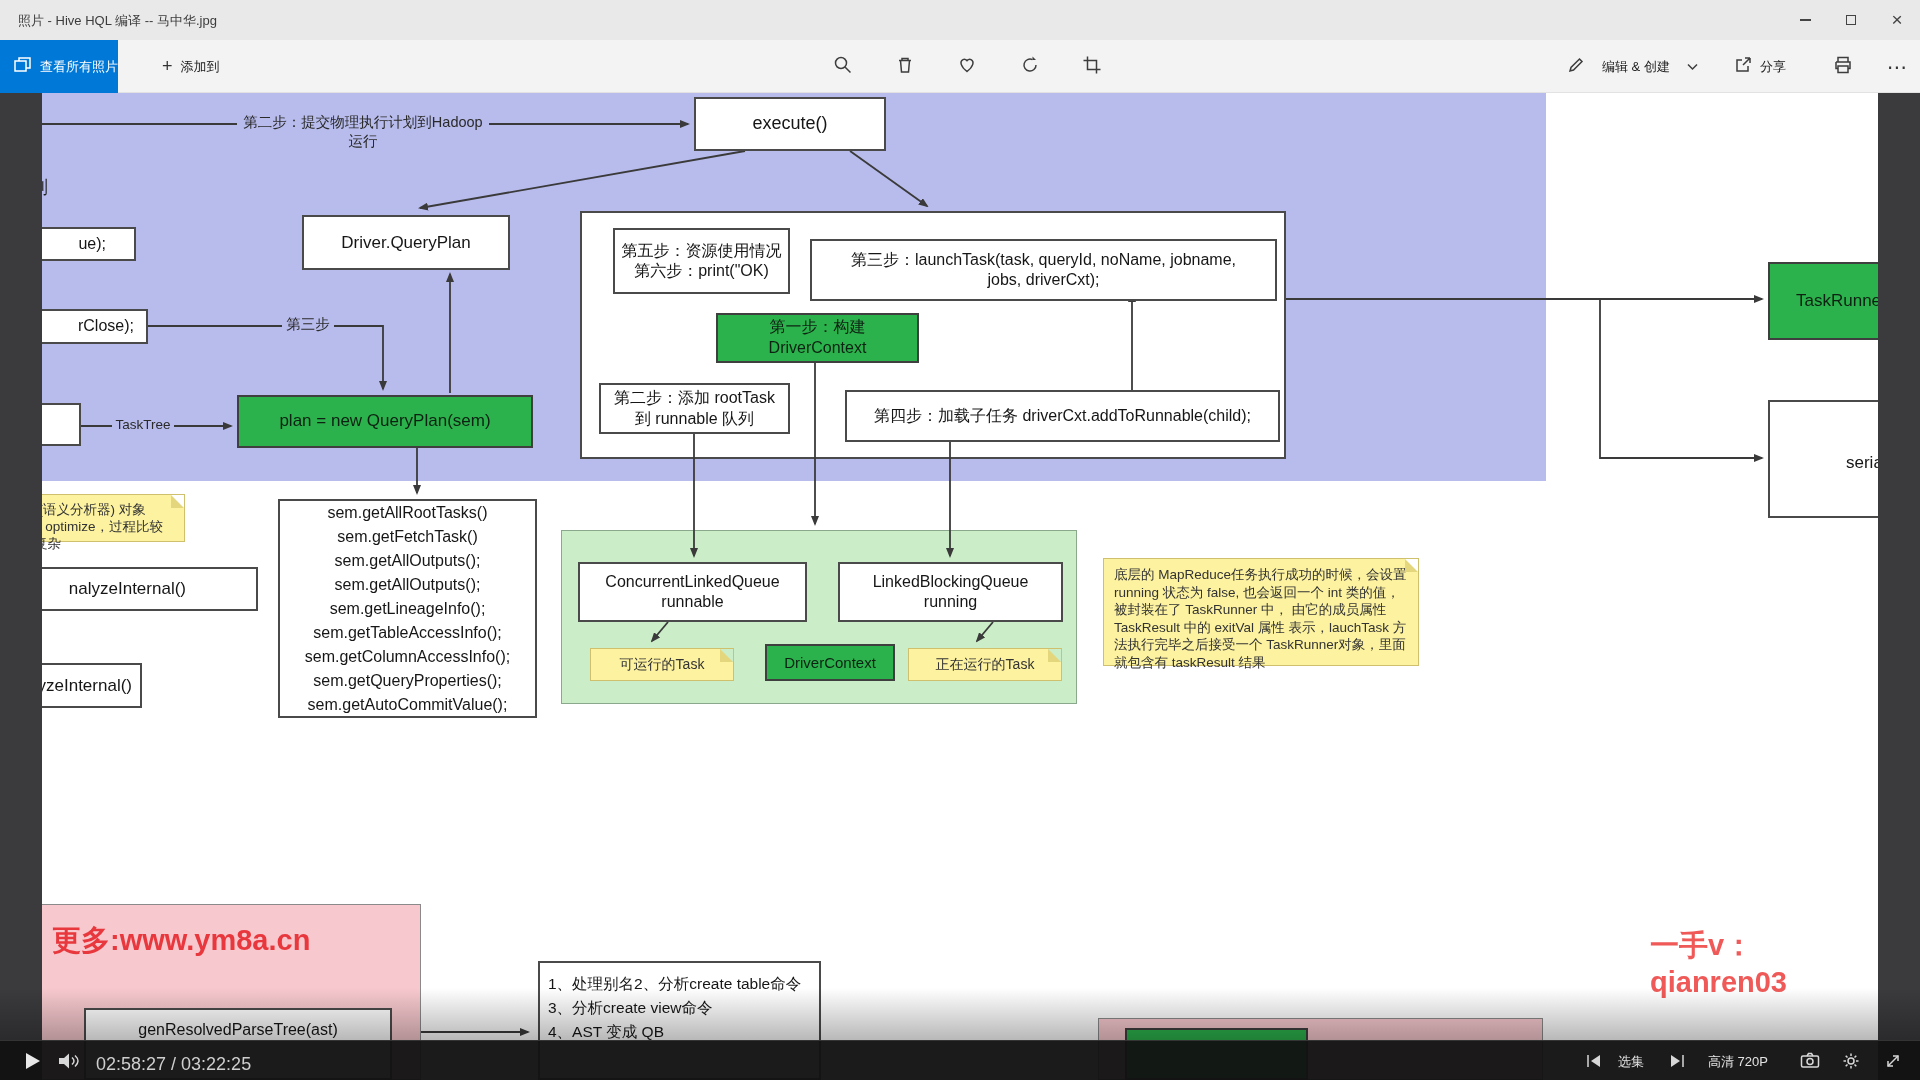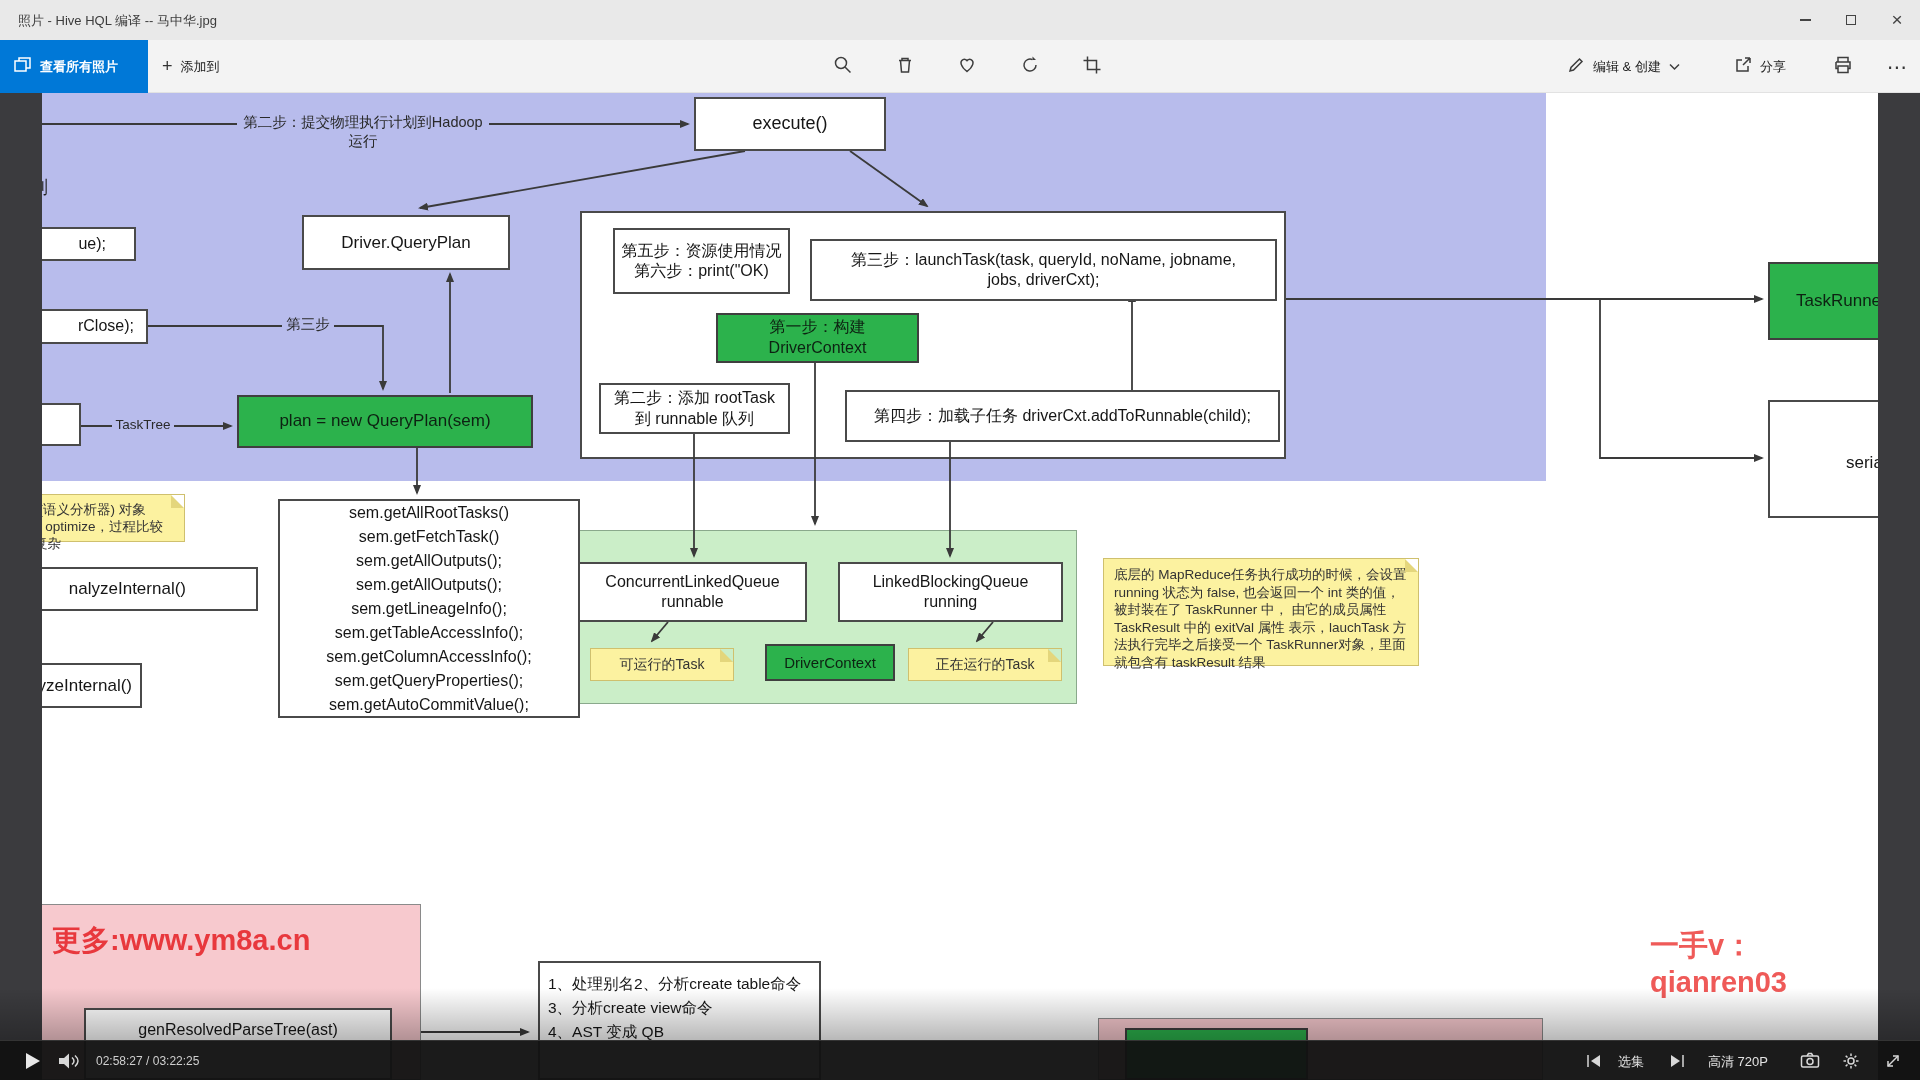--- a/index.html
+++ b/index.html
@@ -10,21 +10,21 @@
   
   #titlebar { left:0; top:0; width:1920px; height:40px; background:#e9e9e9; z-index:40; }
   #titlebar .wtitle { left:18px; top:12px; font-size:13px; color:#3c3c3c; }
   .winbtn { top:0; width:46px; height:40px; display:flex; align-items:center; justify-content:center; color:#444; }
   .minbar { width:11px; height:1.5px; background:#444; }
   .maxbox { width:10px; height:10px; border:1.2px solid #444; }
 
   
   #toolbar { left:0; top:40px; width:1920px; height:53px; background:#f3f3f3; z-index:40; border-bottom:1px solid #e2e2e2; }
   .tbtn { height:53px; display:flex; align-items:center; color:#222; font-size:13px; gap:8px; }
-  #seeall { left:0; top:0; width:148px; background:#0078d7; color:#fff; padding-left:14px;font-weight:bold; }
+  #seeall { left:0; top:0; width:118px; background:#0078d7; color:#fff; padding-left:14px; }
   .cicon { top:6px; width:42px; height:42px; display:flex; align-items:center; justify-content:center; }
   svg.tb { stroke:#3d3d3d; fill:none; stroke-width:1.5; }
   svg.wh { stroke:#fff; fill:none; stroke-width:1.5; }
 
   
   #backdrop { left:0; top:93px; width:1920px; height:987px; background:#3b3b3e; z-index:0; }
   #frame { left:42px; top:93px; width:1836px; height:987px; background:#ffffff; overflow:hidden; z-index:1; }
   #purple { left:0; top:0; width:1504px; height:388px; background:#b8bcec; }
 
   .dbox { background:#fff; border:2px solid #4a4a4a; display:flex; flex-direction:column;
@@ -100,21 +100,21 @@
           <path d="M16 10 A6 6 0 1 1 12.5 4.6"></path>
           <path d="M12.5 1.5 L12.5 5 L16 5" fill="#3d3d3d" stroke="none"></path>
         </svg></span>
   </div>
   <div class="abs cicon" style="left:1071px;">
     <span><svg class="tb" width="20" height="20" viewBox="0 0 20 20">
           <path d="M5.5 1.5 V14.5 H18.5 M1.5 5.5 H14.5 V18.5"></path>
         </svg></span>
   </div>
 
-  <div class="abs tbtn" style="left:1567px;gap:8px;">
+  <div class="abs tbtn" style="left:1567px;gap:17px;">
     <span><svg class="tb" width="18" height="18" viewBox="0 0 18 18">
           <path d="M3 15 L4 11.5 L12.5 3 L15 5.5 L6.5 14 Z"></path>
         </svg></span>
     <span>编辑 &amp; 创建</span>
     <span><svg class="tb" width="11" height="8" viewBox="0 0 11 8">
           <path d="M1 1.5 L5.5 6 L10 1.5"></path>
         </svg></span>
   </div>
   <div class="abs tbtn" style="left:1734px;">
     <span><svg class="tb" width="18" height="18" viewBox="0 0 18 18">
@@ -191,21 +191,21 @@
     <div>第二步：添加 rootTask</div>
     <div>到 runnable 队列</div>
   </div>
   <div class="abs dbox" style="left:803px;top:297px;width:435px;height:52px;">第四步：加载子任务 driverCxt.addToRunnable(child);</div>
 
   <div class="abs gbox" style="left:1726px;top:169px;width:200px;height:78px;align-items:flex-start;padding-left:26px;font-size:17px;">TaskRunner</div>
   <div class="abs dbox" style="left:1726px;top:307px;width:200px;height:118px;">
     <span class="abs" style="left:76px;top:50px;font-size:17px;">seria</span>
   </div>
 
-  <div class="abs dbox" style="left:236px;top:406px;width:302px;height:219px;font-size:16px;line-height:24px;">
+  <div class="abs dbox" style="left:236px;top:406px;width:259px;height:219px;font-size:16px;line-height:24px;">
     <div>sem.getAllRootTasks()</div>
     <div>sem.getFetchTask()</div>
     <div>sem.getAllOutputs();</div>
     <div>sem.getAllOutputs();</div>
     <div>sem.getLineageInfo();</div>
     <div>sem.getTableAccessInfo();</div>
     <div>sem.getColumnAccessInfo();</div>
     <div>sem.getQueryProperties();</div>
     <div>sem.getAutoCommitValue();</div>
   </div>
@@ -248,21 +248,21 @@
 <div class="abs" id="vbar">
   <div class="abs" style="left:26px;top:12px;width:0;height:0;border-left:14px solid #e8e8e8;border-top:8px solid transparent;border-bottom:8px solid transparent;"></div>
   <div class="abs" style="left:58px;top:11px;">
     <span>
       <svg width="24" height="18" viewBox="0 0 24 18">
           <polygon points="1,6 6,6 11,1.5 11,16.5 6,12 1,12" fill="#d8d8d8"></polygon>
           <path d="M14,5.5 q4,3.5 0,7 M17,3.5 q6,5.5 0,11" stroke="#d8d8d8" fill="none" stroke-width="1.5"></path>
         </svg>
     </span>
   </div>
-  <div class="abs vtext" style="left:96px;top:13px;font-size:12px;color:#cfcfcf;">02:58:27 / 03:22:25</div>
+  <div class="abs vtext" style="left:96px;top:13px;font-size:18px;color:#cfcfcf;">02:58:27 / 03:22:25</div>
 
   <div class="abs" style="left:1585px;top:12px;">
     <span><svg class="vb" width="18" height="16" viewBox="0 0 18 16">
           <path d="M3,2 V14"></path>
           <polygon points="15,2 6,8 15,14" fill="#d8d8d8" stroke="none"></polygon>
         </svg></span>
   </div>
   <div class="abs vtext" style="left:1618px;top:12px;">选集</div>
   <div class="abs" style="left:1668px;top:12px;">
     <span><svg class="vb" width="18" height="16" viewBox="0 0 18 16">

